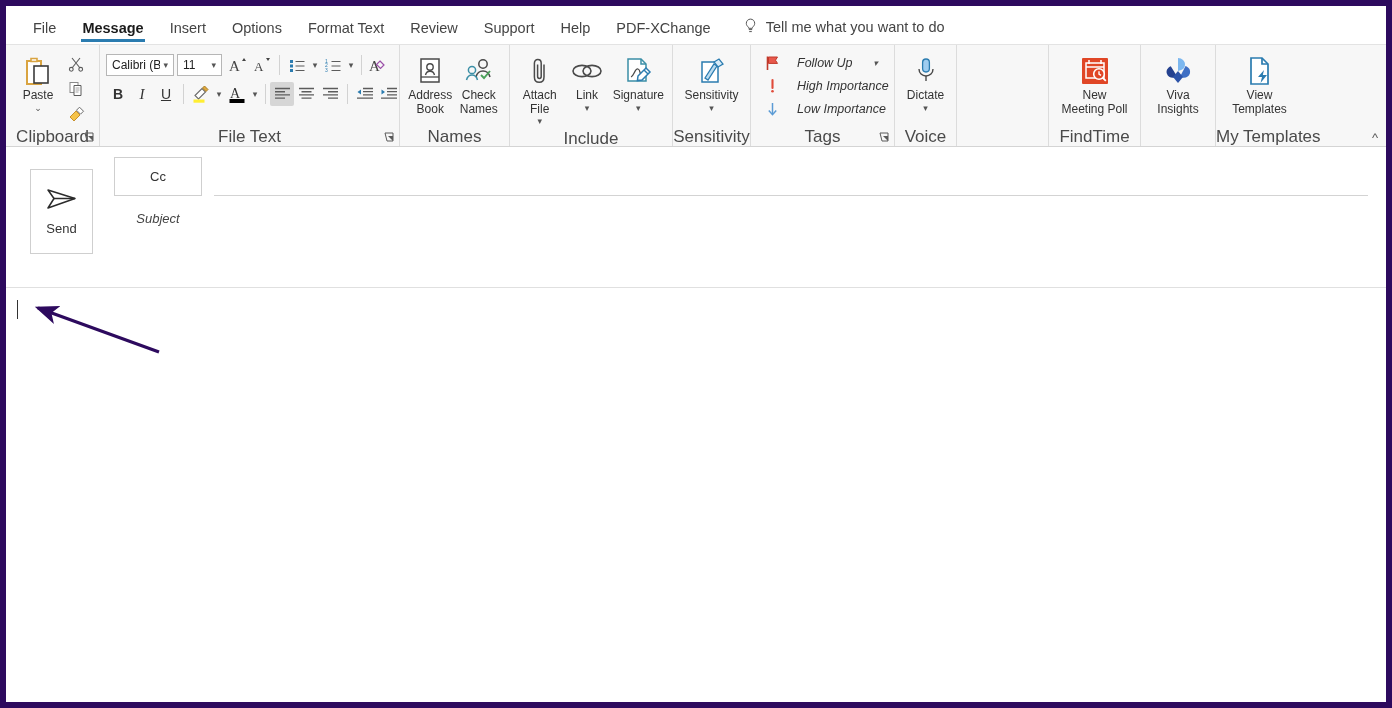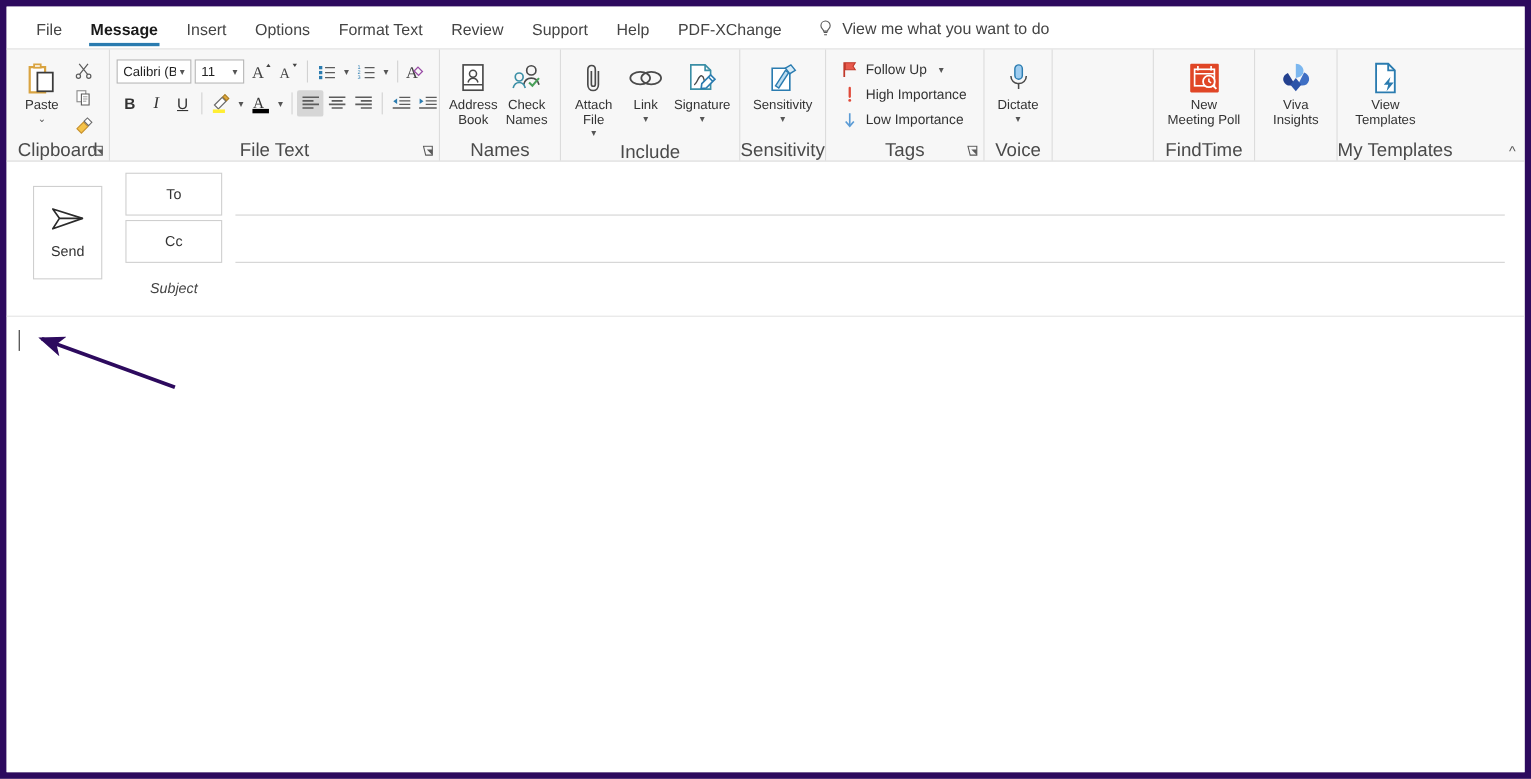--- a/index.html
+++ b/index.html
@@ -99,24 +99,24 @@
     display: flex; align-items: center; justify-content: center;
     cursor: default; border-radius: 2px;
   }
   .btn-sm.sel { background: #d6d6d6; }
   .mini-chev { font-size: 9px; color: #555; width: 12px; text-align: center; cursor: default; }
 
   .row { display: flex; align-items: center; }
 
   
   .btn-tag {
-    display: flex; align-items: center; gap: 7px;
+    display: flex; align-items: center; gap: 17px;
     height: 23px; padding: 0 4px;
     font-size: 12.5px; color: #333;
-    white-space: nowrap; cursor: default;
+    white-space: nowrap; cursor: default; font-style: italic;
   }
 
   
   .combo {
     height: 22px; border: 1px solid #b6b6b6; background: #fff;
     display: flex; align-items: center;
     font-size: 12px; color: #222; padding: 0 2px 0 5px;
     cursor: default;
   }
   .combo .cval { flex: 1 1 auto; overflow: hidden; white-space: nowrap; }
@@ -183,21 +183,21 @@
     <div class="tab">Format Text</div>
     <div class="tab">Review</div>
     <div class="tab">Support</div>
     <div class="tab">Help</div>
     <div class="tab">PDF-XChange</div>
     <div class="tellme">
       <svg class="bulb" viewBox="0 0 13 17">
         <path d="M6.5 1.1c-2.4 0-4.2 1.9-4.2 4.2 0 1.6 .8 2.5 1.5 3.3 .5 .6 .9 1 .9 1.7h3.6c0-.7 .4-1.1 .9-1.7 .7-.8 1.5-1.7 1.5-3.3 0-2.3-1.8-4.2-4.2-4.2z" fill="none" stroke="#555" stroke-width="1"></path>
         <path d="M4.8 11.6h3.4M5.2 13.6h2.6" fill="none" stroke="#555" stroke-width="1"></path>
       </svg>
-      <span>View me what you want to do</span>
+      <span>Tell me what you want to do</span>
     </div>
   </div>
 
   <div class="ribbon">
 
     <div class="group" style="width:93px">
       <div class="group-body">
         <div class="btn-lg" style="width:52px">
           <span class="ico">
             <svg width="30" height="32" viewBox="0 0 30 32">
@@ -562,24 +562,20 @@
   <div class="header">
     <div class="send-btn">
       <svg width="34" height="26" viewBox="0 0 34 26">
         <path d="M3 3l27 8.5L3 21l6-9.5z" fill="none" stroke="#2b2b2b" stroke-width="1.5" stroke-linejoin="round"></path>
         <path d="M9 11.5h21" stroke="#2b2b2b" stroke-width="1.5"></path>
       </svg>
       <span>Send</span>
     </div>
 
     <div class="fields">
-      <div class="field-row">
-        <div class="field-btn">To</div>
-        <div class="field-input" title=""></div>
-      </div>
       <div class="field-row">
         <div class="field-btn">Cc</div>
         <div class="field-input" title=""></div>
       </div>
       <div class="subject-row">
         <div class="subject-label">Subject</div>
         <div class="subject-input" title=""></div>
       </div>
     </div>
   </div>

